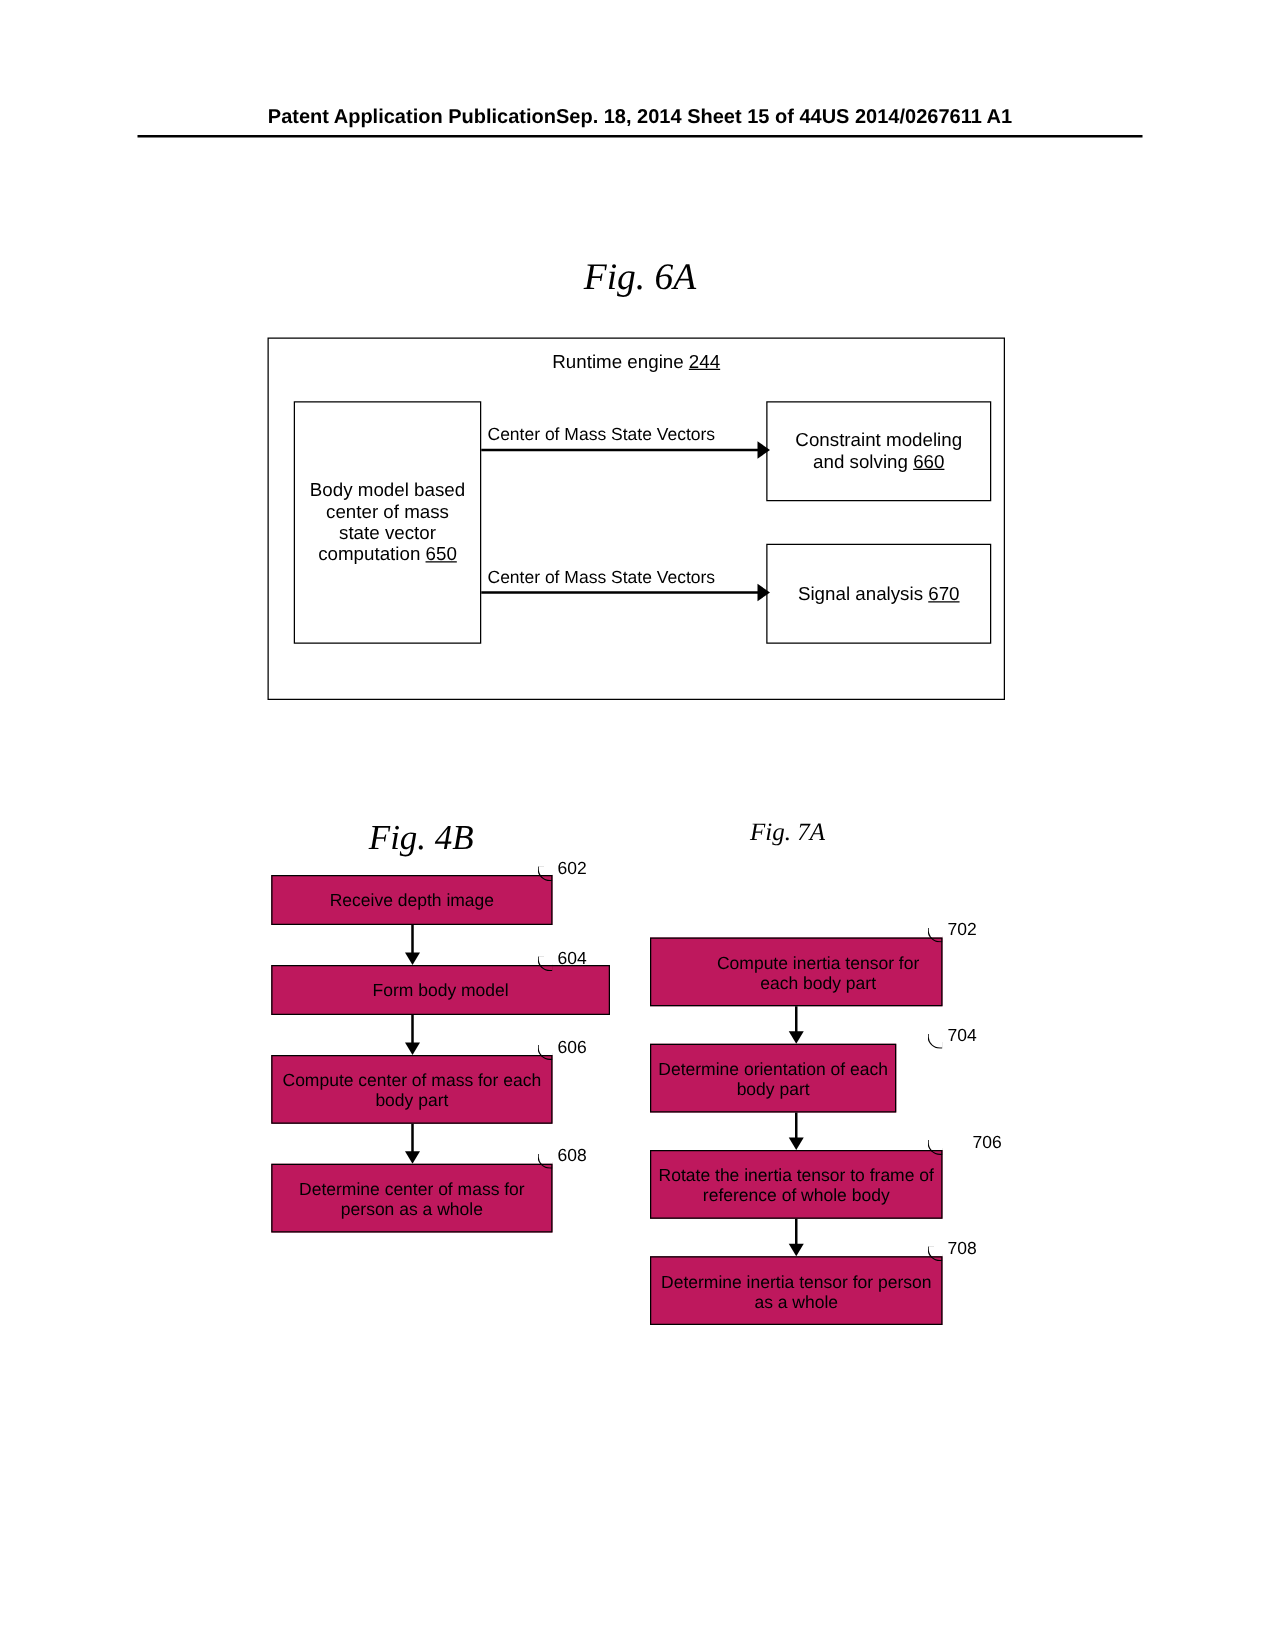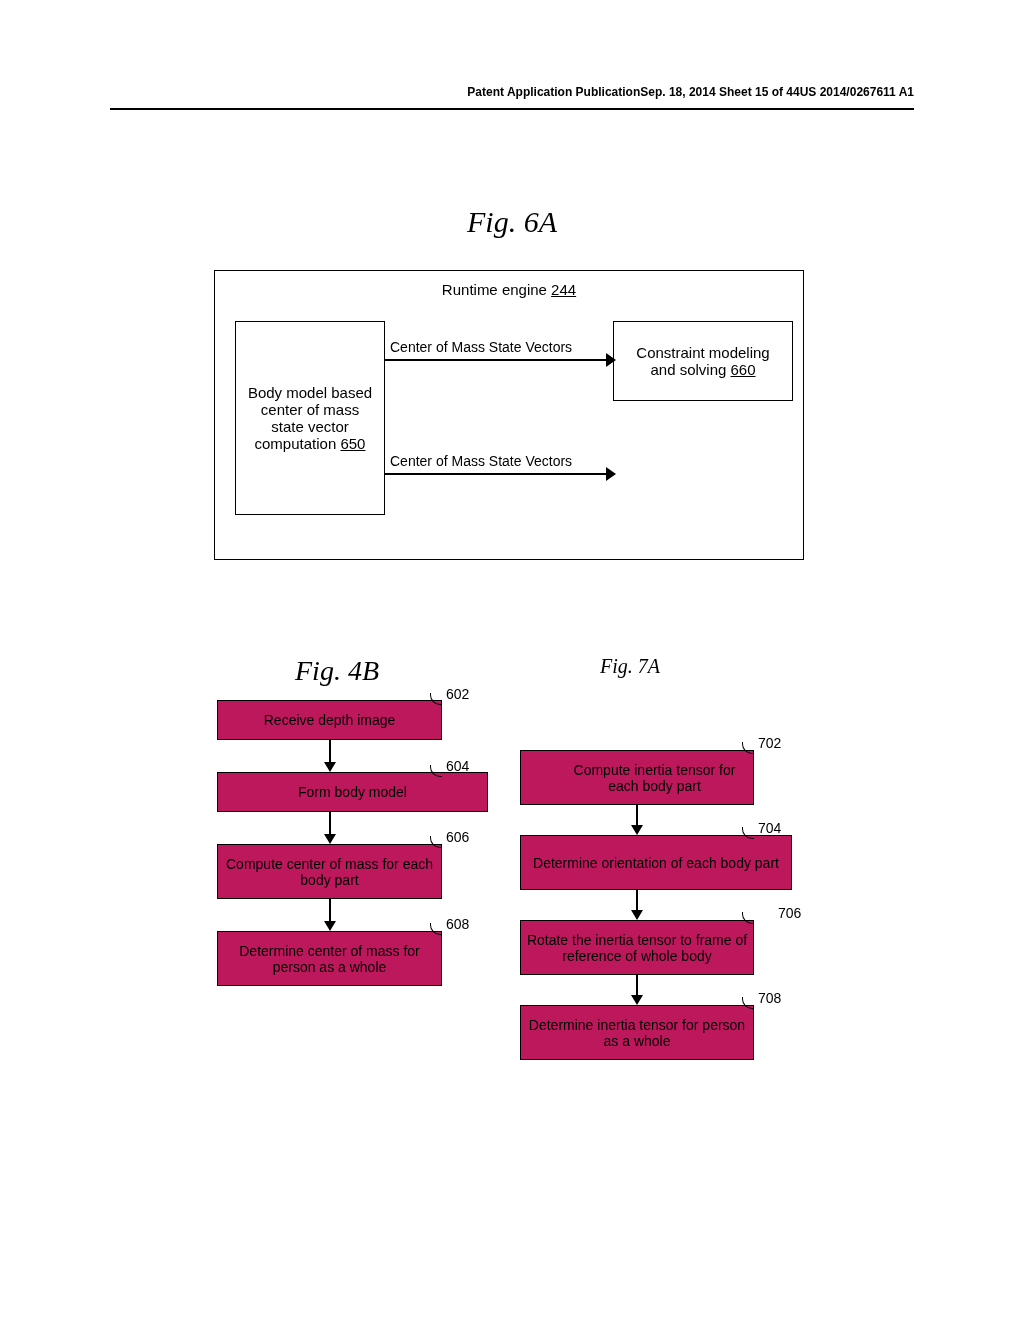--- a/index.html
+++ b/index.html
@@ -13,22 +13,22 @@
       width: 1024px;
       height: 1320px;
       position: relative;
     }
     .header-row {
       position: absolute;
       top: 85px;
       left: 110px;
       right: 110px;
       display: flex;
-      justify-content: flex-end;
-      font-size: 12px;
+      justify-content: center;
+      font-size: 16px;
       font-weight: bold;
     }
     .header-line {
       position: absolute;
       top: 108px;
       left: 110px;
       right: 110px;
       border-top: 2px solid #000;
     }
     .fig6a-title {
@@ -221,20 +221,23 @@
 <div class="fig6a-container">
   <div class="runtime-title">
     <span>Runtime engine </span><span class="num">244</span>
   </div>
   <div class="box650">
     <span><span>Body model based center of mass state vector computation </span><span class="num">650</span></span>
   </div>
   <div class="box660">
     <span><span>Constraint modeling and solving </span><span class="num">660</span></span>
   </div>
+  <div class="box670">
+    <span><span>Signal analysis </span><span class="num">670</span></span>
+  </div>
   <div class="arrow-line1"></div>
   <div class="arrow-head1"></div>
   <div class="arrow-label1">Center of Mass State Vectors</div>
   <div class="arrow-line2"></div>
   <div class="arrow-head2"></div>
   <div class="arrow-label2">Center of Mass State Vectors</div>
 </div>
 
 <div class="fig6b-title">Fig. 4B</div>
 <div class="fig7a-title">Fig. 7A</div>
@@ -274,21 +277,21 @@
 
 <div class="flow-box" style="top:750px; left:520px; width:234px; height:55px;padding-left:40px;">
     <span>Compute inertia tensor for each body part</span>
   </div>
 <div class="ref-curve" style="top:742px; left:742px;"></div>
 <div class="ref-label" style="top:735px; left:758px;">702</div>
 
 <div class="v-arrow-line" style="top:805px; left:636px; height:22px;"></div>
 <div class="v-arrow-head" style="top:825px; left:631px;"></div>
 
-<div class="flow-box" style="top:835px; left:520px; width:272px; height:55px;">
+<div class="flow-box" style="top:835px; left:520px; width:197px; height:55px;">
     <span>Determine orientation of each body part</span>
   </div>
 <div class="ref-curve" style="top:827px; left:742px;"></div>
 <div class="ref-label" style="top:820px; left:758px;">704</div>
 
 <div class="v-arrow-line" style="top:890px; left:636px; height:22px;"></div>
 <div class="v-arrow-head" style="top:910px; left:631px;"></div>
 
 <div class="flow-box" style="top:920px; left:520px; width:234px; height:55px;">
     <span>Rotate the inertia tensor to frame of reference of whole body</span>

